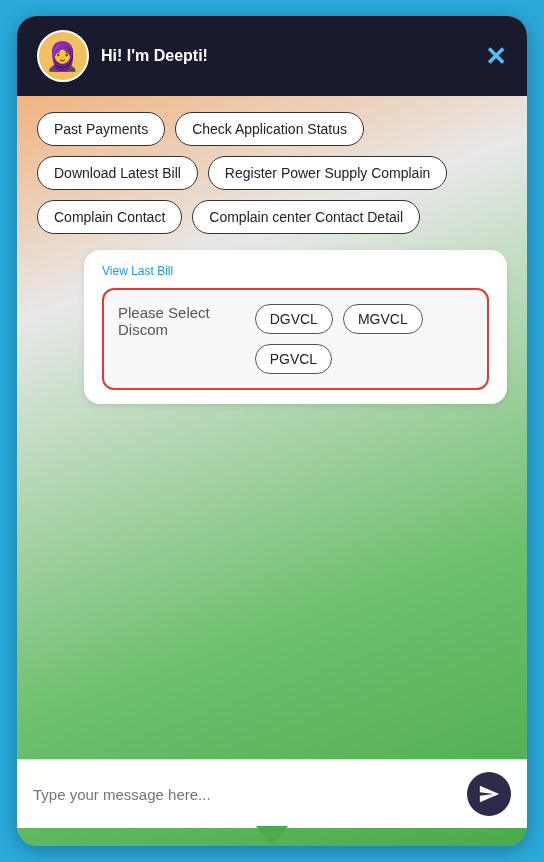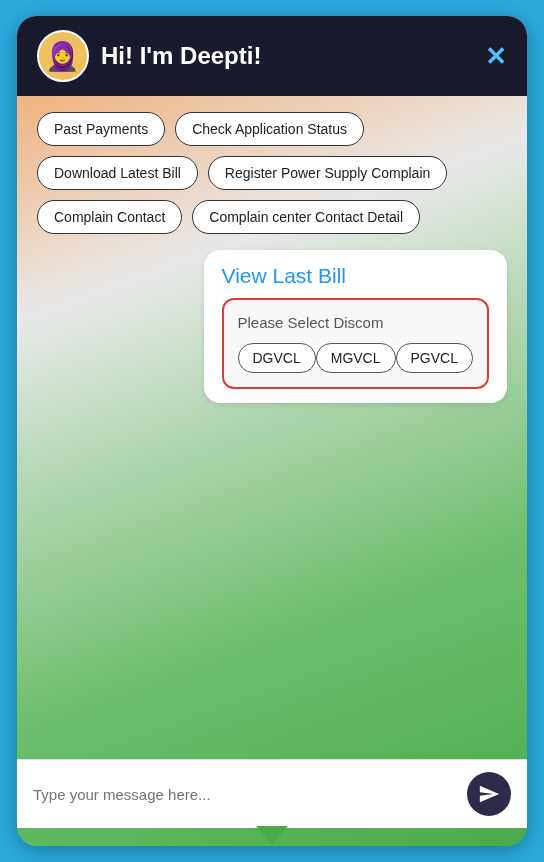--- a/index.html
+++ b/index.html
@@ -50,21 +50,21 @@
       display: flex;
       align-items: center;
       justify-content: center;
       font-size: 28px;
       border: 2px solid #fff;
       overflow: hidden;
     }
 
     .header-title {
       color: #ffffff;
-      font-size: 24px;
+      font-size: 16px;
       font-weight: 700;
     }
 
     .close-btn {
       color: #4fc3f7;
       font-size: 26px;
       font-weight: bold;
       cursor: pointer;
       background: none;
       border: none;
@@ -106,41 +106,42 @@
       max-width: 90%;
       align-self: flex-end;
       box-shadow: 0 2px 6px rgba(0,0,0,0.1);
       display: flex;
       flex-direction: column;
       gap: 10px;
     }
 
     .message-bubble .view-last-bill {
       color: #2196f3;
-      font-size: 21px;
+      font-size: 12px;
       font-weight: 500;
     }
 
     .discom-selector {
       background: #f8f8f8;
       border: 2.5px solid #e53935;
       border-radius: 12px;
       padding: 14px;
       display: flex;
-      flex-direction: column;
+      flex-direction: row;
       gap: 12px;
     }
 
     .discom-label {
       color: #555;
       font-size: 15px;
     }
 
     .discom-options {
       display: flex;
+      gap: 10px;
       flex-wrap: wrap;
     }
 
     .discom-btn {
       background: white;
       border: 1.5px solid #555;
       border-radius: 20px;
       padding: 6px 14px;
       font-size: 14px;
       cursor: pointer;

